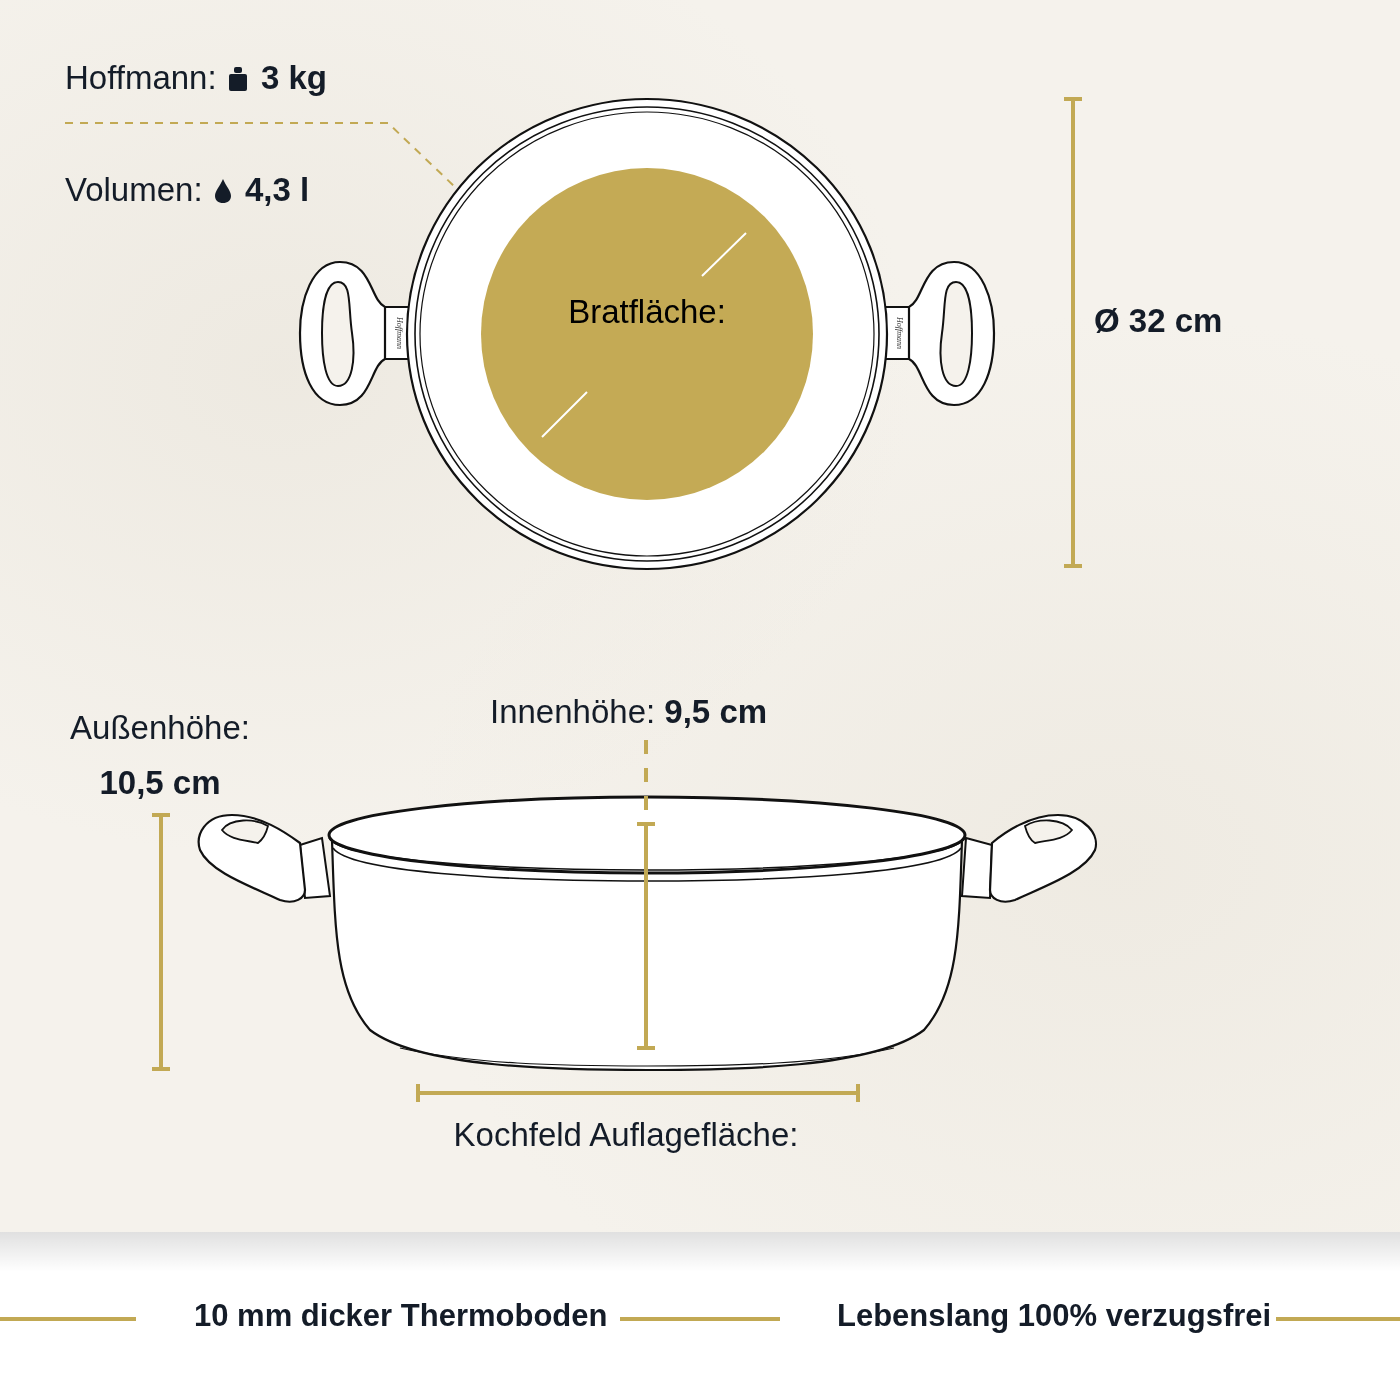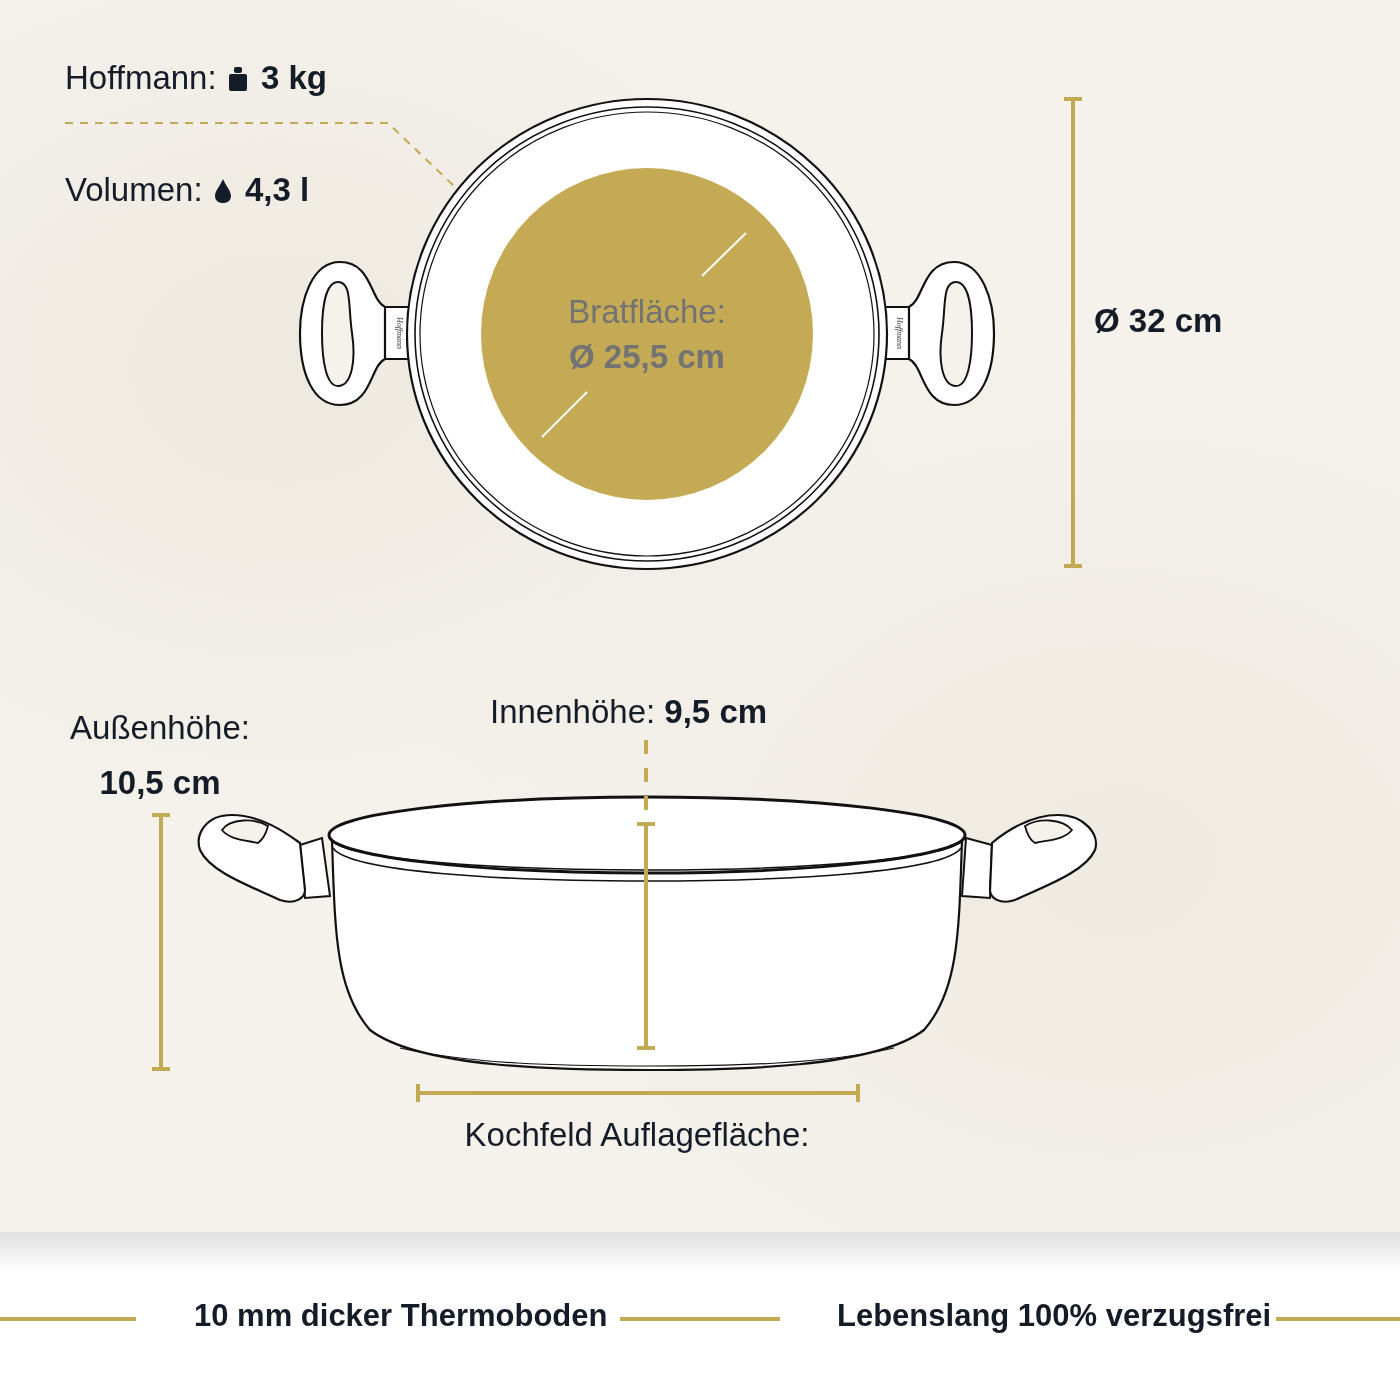--- a/index.html
+++ b/index.html
@@ -122,40 +122,39 @@
 </div>
 
 <div class="abs label" style="left:65px; top:152px;margin-top:18px;">
   <span>Volumen:</span>
   <svg class="inline-icon" width="18" height="26" viewBox="0 0 18 26">
     <path d="M9,1 C12,8 17,13 17,18 C17,22.5 13.5,25 9,25 C4.5,25 1,22.5 1,18 C1,13 6,8 9,1 Z" fill="#141c28"></path>
   </svg>
   <span class="bold">4,3 l</span>
 </div>
 
-<div class="abs center" style="left:520px; top:292px; width:254px; color:#737373;">
+<div class="abs center" style="left:520px; top:292px; width:254px; color:#000000;">
   <div class="label" style="font-size:33px;">Bratfläche:</div>
-  <div class="label bold" style="font-size:33px; margin-top:5px;">Ø  25,5 cm</div>
 </div>
 
 <div class="abs" style="left:1094px; top:296px;">
   <div class="label bold" style="margin-top:5px;">Ø  32 cm</div>
 </div>
 
 <div class="abs center" style="left:55px; top:708px; width:210px;">
   <div class="label">Außenhöhe:</div>
   <div class="label bold" style="margin-top:15px;">10,5 cm</div>
 </div>
 
 <div class="abs label" style="left:490px; top:692px;">
   <span>Innenhöhe:</span>
   <span class="bold">9,5 cm</span>
 </div>
 
-<div class="abs center" style="left:399px; top:1115px; width:476px;">
+<div class="abs center" style="left:388px; top:1115px; width:476px;">
   <div class="label">Kochfeld Auflagefläche:</div>
 </div>
 
 <div class="gold-line" style="left:0; top:1317px; width:136px;"></div>
 <div class="abs footer-text" style="left:154px; top:1296px;">10 mm dicker Thermoboden</div>
 <div class="gold-line" style="left:620px; top:1317px; width:160px;"></div>
 <div class="abs footer-text" style="left:797px; top:1296px;">Lebenslang 100% verzugsfrei</div>
 <div class="gold-line" style="left:1276px; top:1317px; width:124px;"></div>
 
 </body></html>

